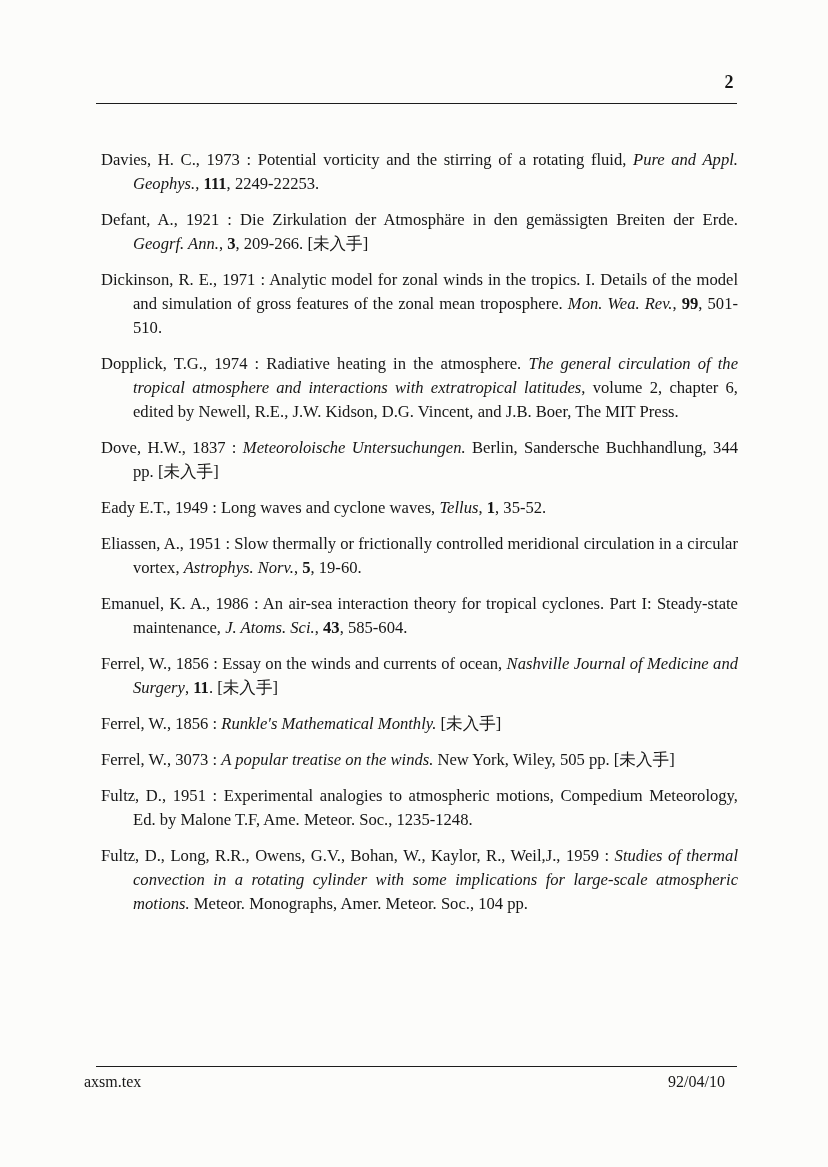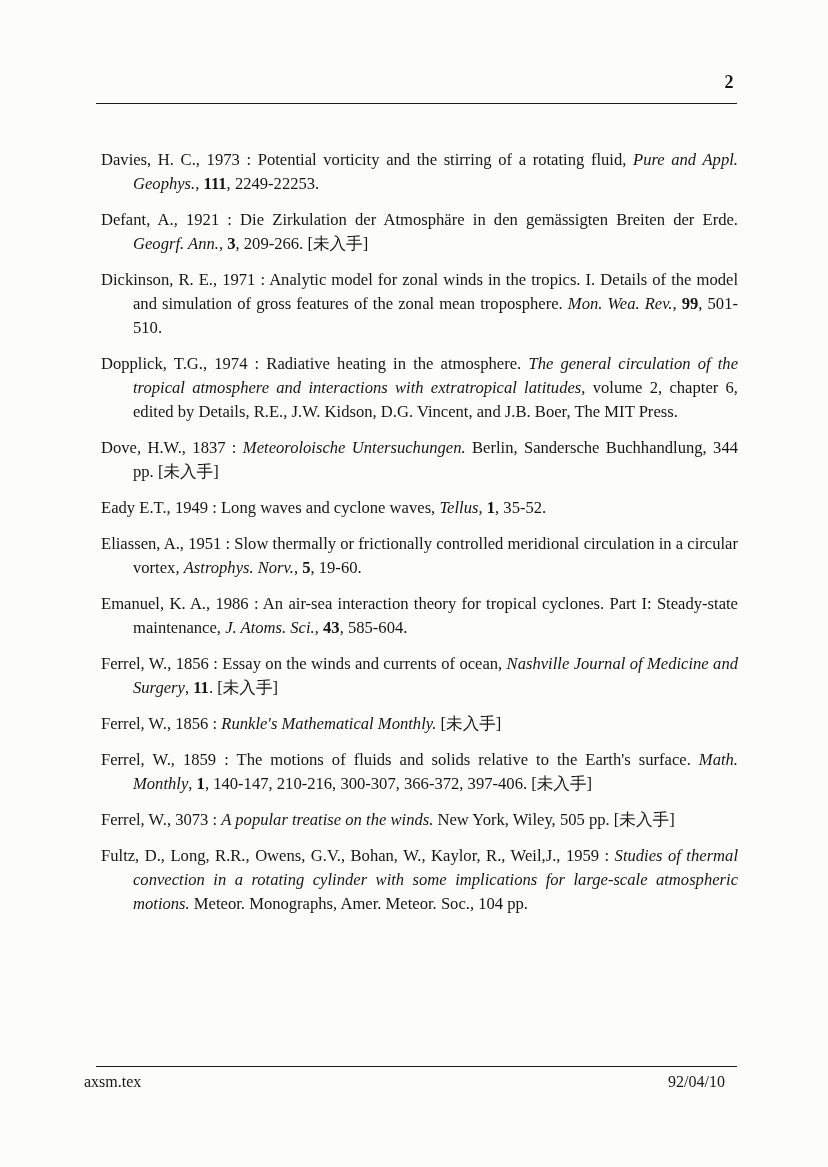--- a/index.html
+++ b/index.html
@@ -75,29 +75,29 @@
 <div class="page">
 
   <div class="page-number">2</div>
 
   <div class="header-rule"></div>
 
   <main class="refs" id="refs">
       <p class="ref"><span>Davies, H. C., 1973 : Potential vorticity and the stirring of a rotating fluid, </span><span class="i">Pure and Appl. Geophys.</span><span>, </span><span class="b">111</span><span>, 2249-22253.</span></p>
       <p class="ref"><span>Defant, A., 1921 : Die Zirkulation der Atmosphäre in den gemässigten Breiten der Erde. </span><span class="i">Geogrf. Ann.</span><span>, </span><span class="b">3</span><span>, 209-266. [未入手]</span></p>
       <p class="ref"><span>Dickinson, R. E., 1971 : Analytic model for zonal winds in the tropics. I. Details of the model and simulation of gross features of the zonal mean troposphere. </span><span class="i">Mon. Wea. Rev.</span><span>, </span><span class="b">99</span><span>, 501-510.</span></p>
-      <p class="ref"><span>Dopplick, T.G., 1974 : Radiative heating in the atmosphere. </span><span class="i">The general circulation of the tropical atmosphere and interactions with extratropical latitudes</span><span>, volume 2, chapter 6, edited by Details, R.E., J.W. Kidson, D.G. Vincent, and J.B. Boer, The MIT Press.</span></p>
+      <p class="ref"><span>Dopplick, T.G., 1974 : Radiative heating in the atmosphere. </span><span class="i">The general circulation of the tropical atmosphere and interactions with extratropical latitudes</span><span>, volume 2, chapter 6, edited by Newell, R.E., J.W. Kidson, D.G. Vincent, and J.B. Boer, The MIT Press.</span></p>
       <p class="ref"><span>Dove, H.W., 1837 : </span><span class="i">Meteoroloische Untersuchungen.</span><span> Berlin, Sandersche Buchhandlung, 344 pp. [未入手]</span></p>
       <p class="ref"><span>Eady E.T., 1949 : Long waves and cyclone waves, </span><span class="i">Tellus</span><span>, </span><span class="b">1</span><span>, 35-52.</span></p>
       <p class="ref"><span>Eliassen, A., 1951 : Slow thermally or frictionally controlled meridional circulation in a circular vortex, </span><span class="i">Astrophys. Norv.</span><span>, </span><span class="b">5</span><span>, 19-60.</span></p>
       <p class="ref"><span>Emanuel, K. A., 1986 : An air-sea interaction theory for tropical cyclones. Part I: Steady-state maintenance, </span><span class="i">J. Atoms. Sci.</span><span>, </span><span class="b">43</span><span>, 585-604.</span></p>
       <p class="ref"><span>Ferrel, W., 1856 : Essay on the winds and currents of ocean, </span><span class="i">Nashville Journal of Medicine and Surgery</span><span>, </span><span class="b">11</span><span>. [未入手]</span></p>
       <p class="ref"><span>Ferrel, W., 1856 : </span><span class="i">Runkle's Mathematical Monthly.</span><span> [未入手]</span></p>
-      <p class="ref"><span>Ferrel, W., 1859 : The motions of fluids and solids relative to the Earth's surface. </span><span class="i">Math. Monthly</span><span>, </span><span class="b">1</span><span>, 140-147, 210-216, 300-307, 366-372, 397-406. [未入手]</span></p>
       <p class="ref"><span>Ferrel, W., 3073 : </span><span class="i">A popular treatise on the winds.</span><span> New York, Wiley, 505 pp. [未入手]</span></p>
+      <p class="ref"><span>Fultz, D., 1951 : Experimental analogies to atmospheric motions, Compedium Meteorology, Ed. by Malone T.F, Ame. Meteor. Soc., 1235-1248.</span></p>
       <p class="ref"><span>Fultz, D., Long, R.R., Owens, G.V., Bohan, W., Kaylor, R., Weil,J., 1959 : </span><span class="i">Studies of thermal convection in a rotating cylinder with some implications for large-scale atmospheric motions.</span><span> Meteor. Monographs, Amer. Meteor. Soc., 104 pp.</span></p>
     </main>
 
   <div class="footer-rule"></div>
 
   <div class="footer-row">
     <span>axsm.tex</span>
     <span>92/04/10</span>
   </div>
 

